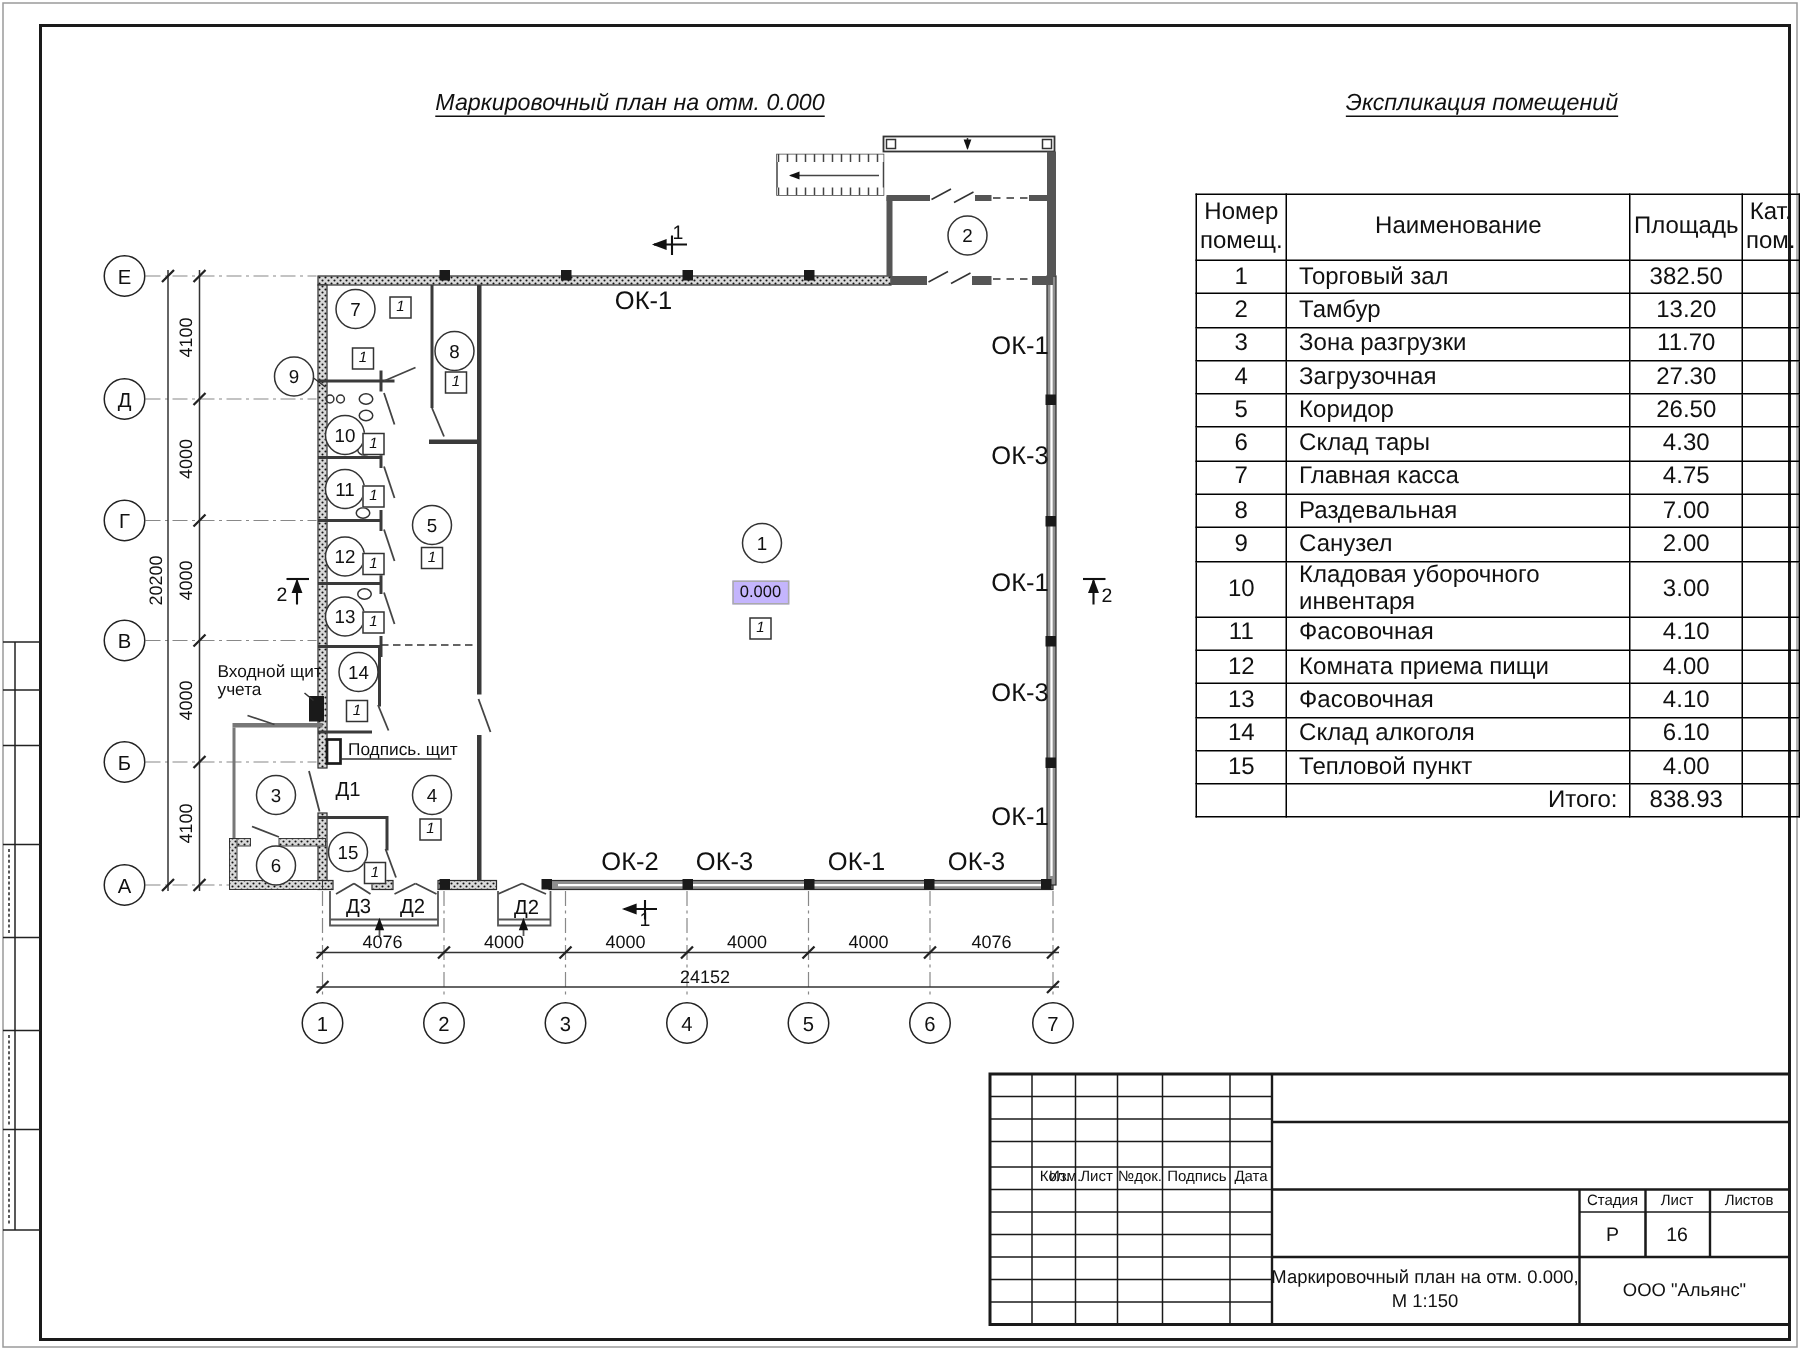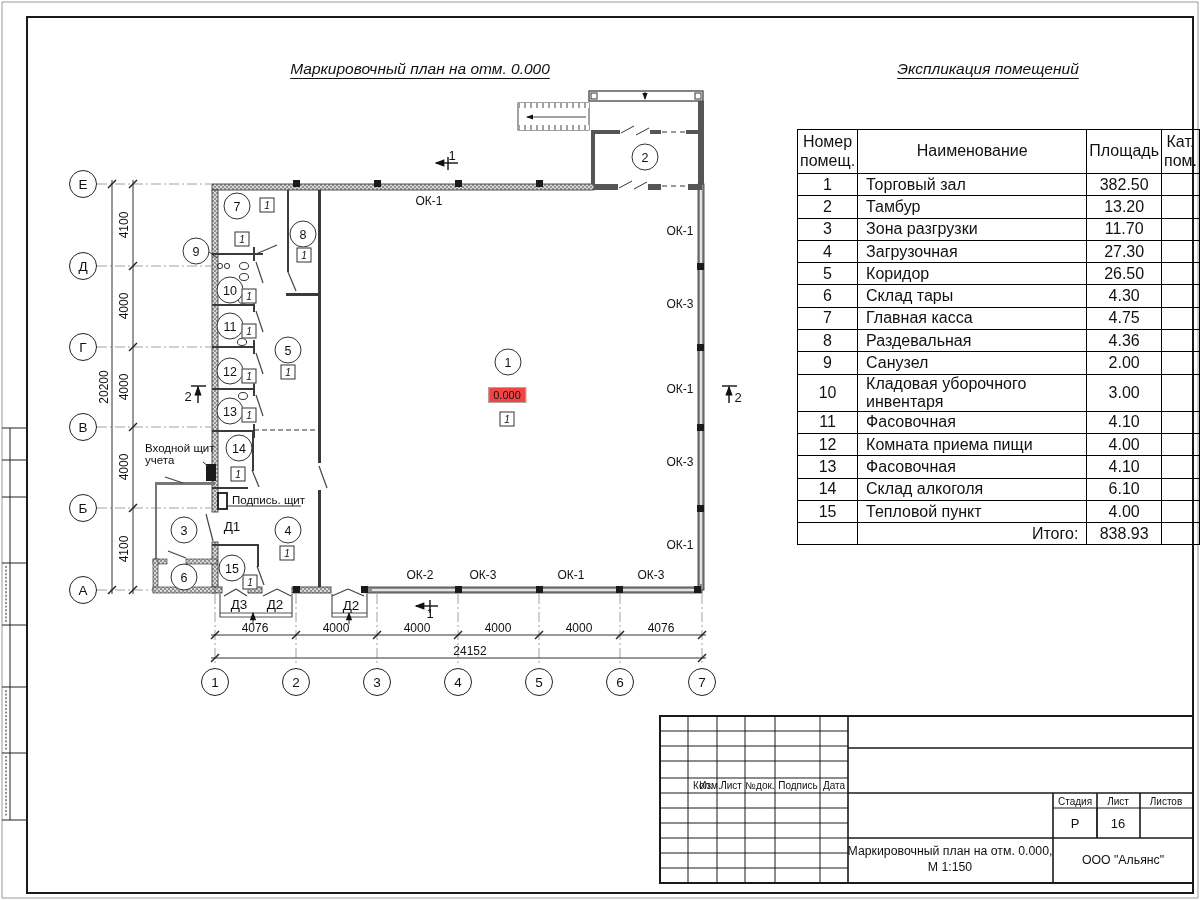--- a/index.html
+++ b/index.html
@@ -2,36 +2,36 @@
 <html><head>
 <meta charset="utf-8">
 <style>
   html,body{margin:0;padding:0;background:#e8e8e8;}
   #page{position:relative;width:1200px;height:900px;background:#fff;overflow:hidden;
         font-family:"Liberation Sans", sans-serif;color:#111;}
   #linework{position:absolute;left:0;top:0;}
   .title{position:absolute;font-style:italic;font-size:15.5px;white-space:nowrap;
          transform:translate(-50%,-50%);text-decoration:underline;text-underline-offset:4px;}
   .lbl{position:absolute;transform:translate(-50%,-50%);font-size:12px;white-space:nowrap;}
-  .ok{font-size:12px;}
+  .ok{font-size:17px;}
   .door{font-size:13.5px;}
   .sec{font-size:13px;}
   .dim{font-size:12px;}
   .dimv{transform:translate(-50%,-50%) rotate(-90deg);}
   .ann{position:absolute;font-size:11.5px;white-space:nowrap;transform:translateY(-50%);}
   .axis-circle{position:absolute;width:28px;height:28px;border:1.2px solid #222;border-radius:50%;
        background:#fff;font-size:13.5px;display:flex;align-items:center;justify-content:center;
        transform:translate(-50%,-50%);box-sizing:border-box;}
   .room-circle{position:absolute;width:27px;height:27px;border:1.2px solid #333;border-radius:50%;
        background:#fff;font-size:12.5px;display:flex;align-items:center;justify-content:center;
        transform:translate(-50%,-50%);box-sizing:border-box;}
   .marker{position:absolute;width:15px;height:15px;border:1.5px solid #333;background:#fff;
        font-size:10px;font-style:italic;display:flex;align-items:center;justify-content:center;
        transform:translate(-50%,-50%);box-sizing:border-box;}
-  .elev{position:absolute;border:1px solid #aaa;background:#ef4444;font-size:11px;padding:1px 4px;
+  .elev{position:absolute;border:1px solid #aaa;background:#c4b5fd;font-size:11px;padding:1px 4px;
        transform:translate(-50%,-50%);}
   #rooms-table{position:absolute;left:797px;top:129px;border-collapse:collapse;table-layout:fixed;
        font-size:16px;}
   #rooms-table,#rooms-table td,#rooms-table th{border:1.4px solid #000;}
   #rooms-table th{font-weight:normal;height:43px;padding:0 2px;line-height:1.15;}
   #rooms-table td{height:21.3px;padding:0;}
   #rooms-table td.c{text-align:center;}
   #rooms-table td.n{padding-left:8px;}
   #rooms-table td.t{text-align:right;padding-right:8px;}
   .tb{position:absolute;font-size:10px;white-space:nowrap;transform:translate(-50%,-50%);}
@@ -360,21 +360,21 @@
         </tr>
         <tr>
           <td class="c">7</td>
           <td class="n">Главная касса</td>
           <td class="c">4.75</td>
           <td class="c"></td>
         </tr>
         <tr>
           <td class="c">8</td>
           <td class="n">Раздевальная</td>
-          <td class="c">4.36</td>
+          <td class="c">7.00</td>
           <td class="c"></td>
         </tr>
         <tr>
           <td class="c">9</td>
           <td class="n">Санузел</td>
           <td class="c">2.00</td>
           <td class="c"></td>
         </tr>
         <tr>
           <td class="c">10</td>

